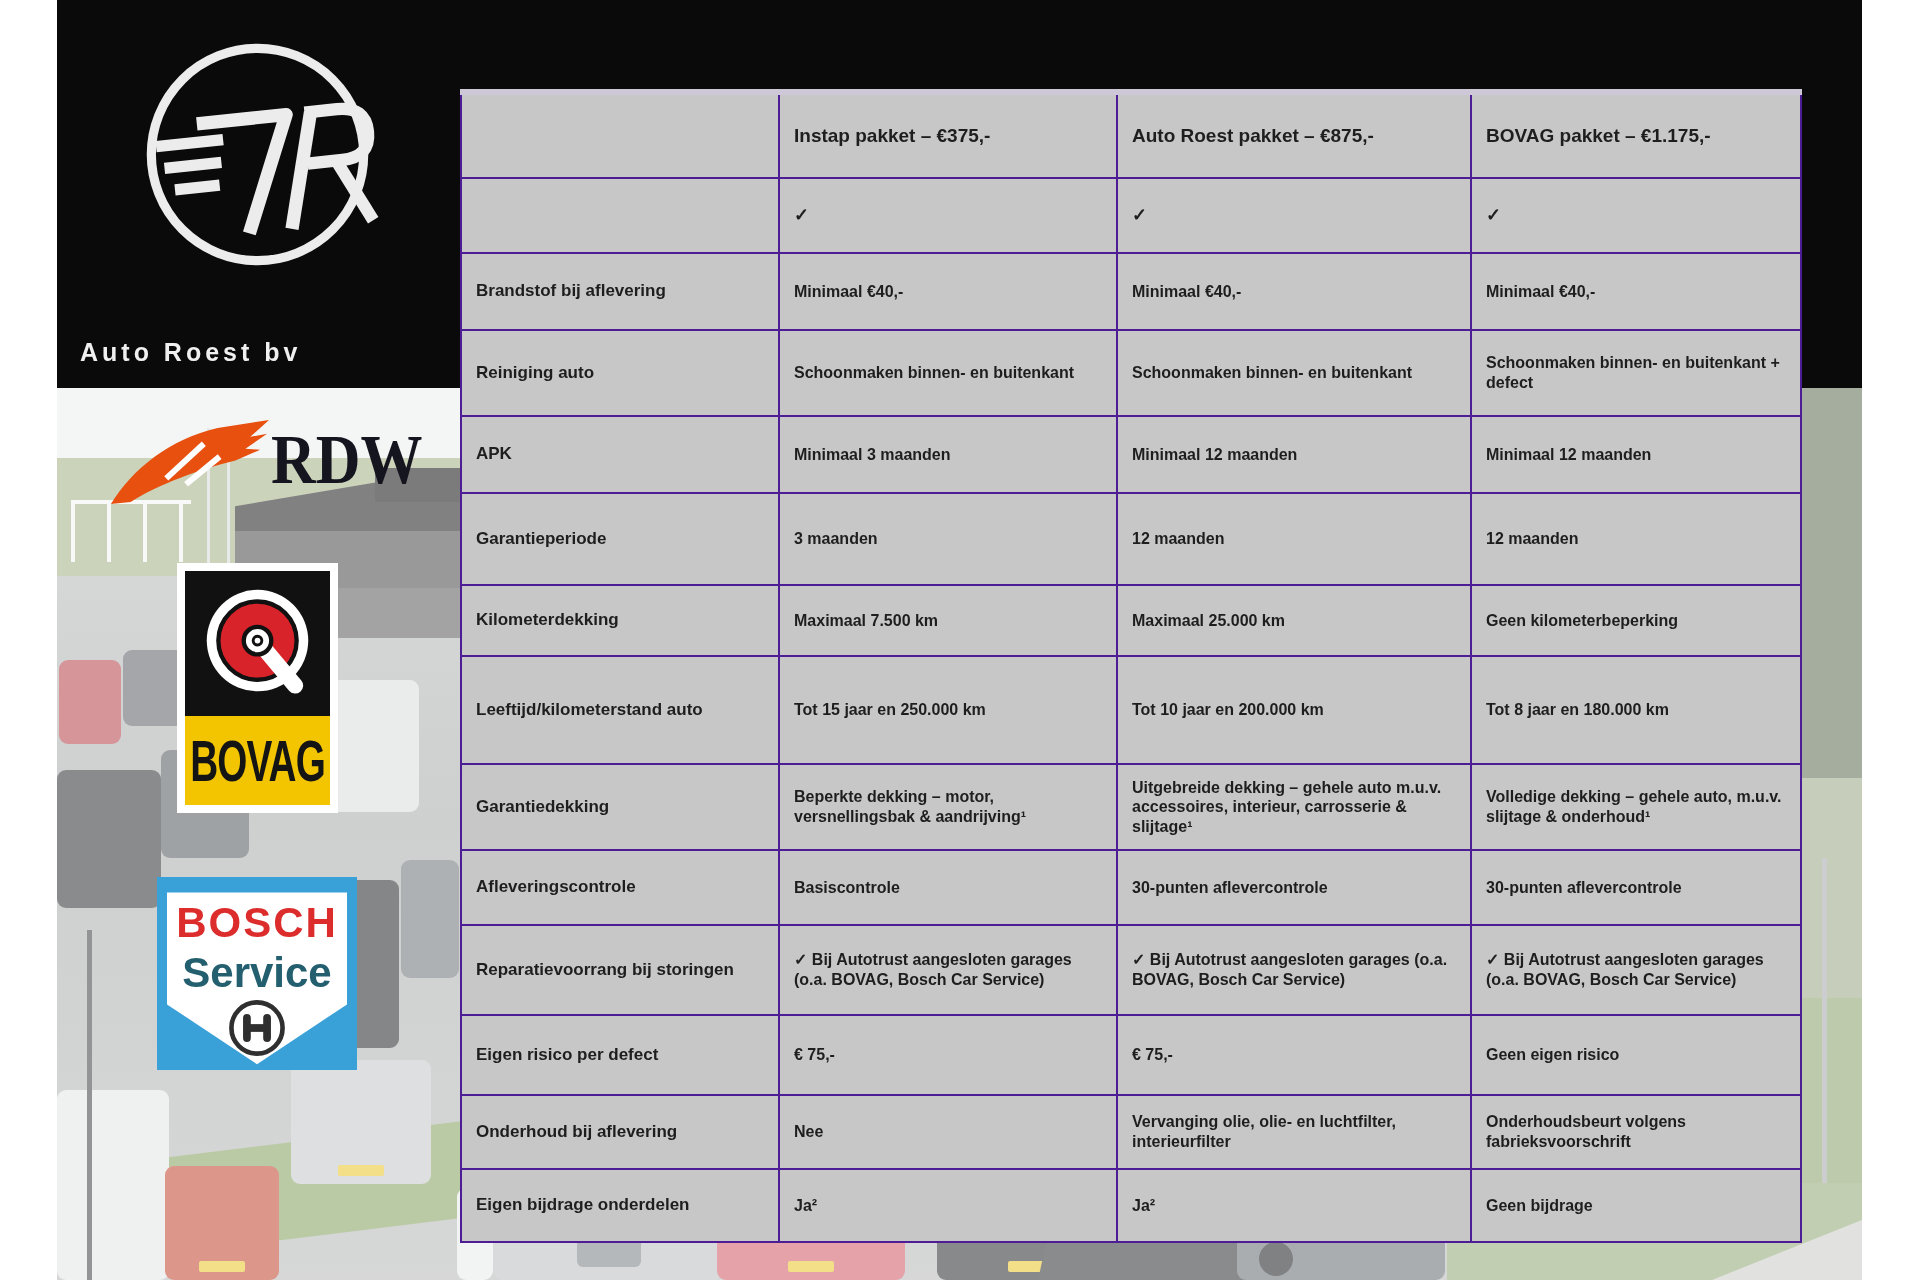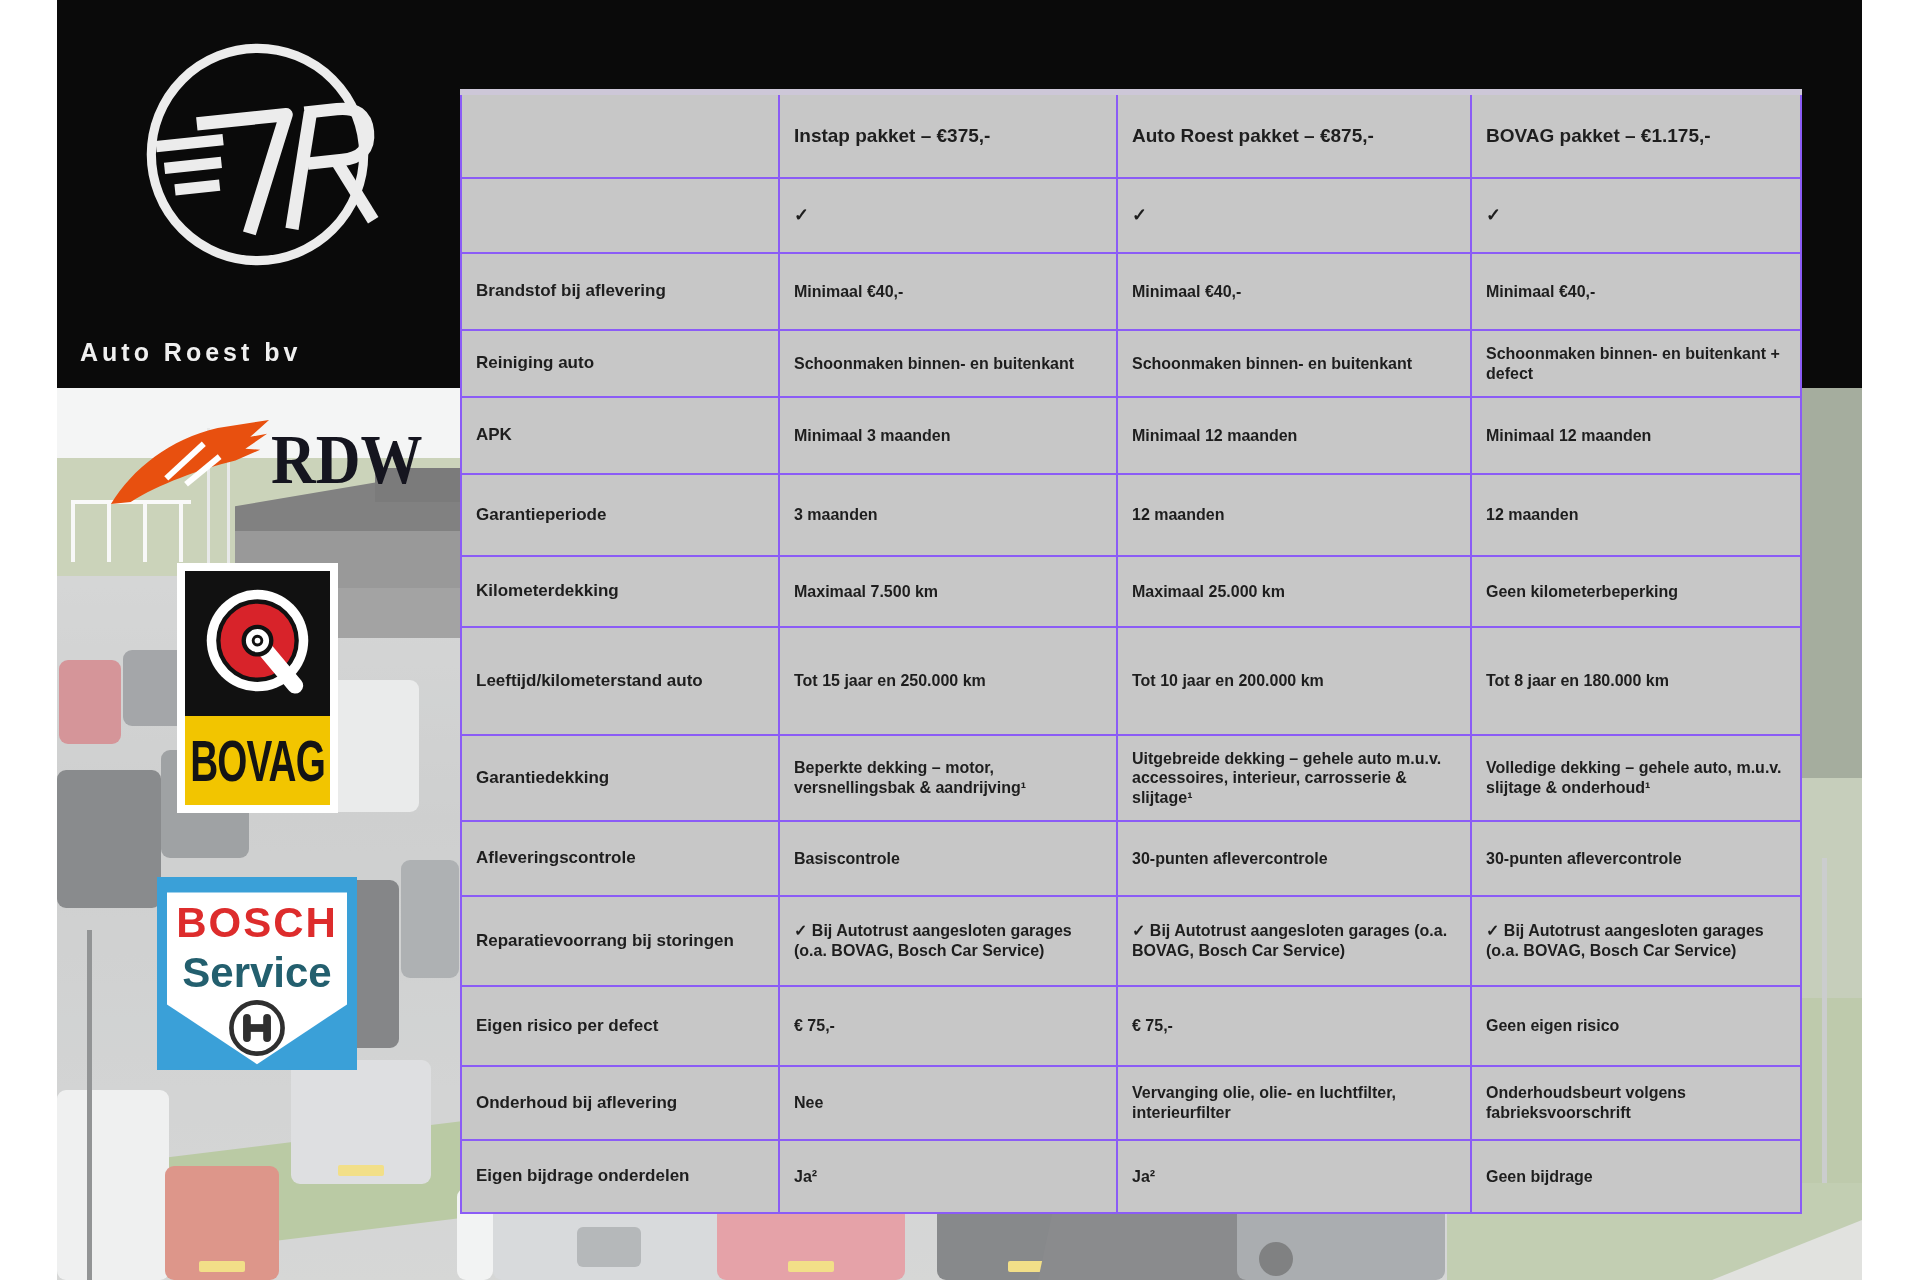--- a/index.html
+++ b/index.html
@@ -81,32 +81,32 @@
                 clip-path:polygon(5% 8%,95% 8%,95% 66%,50% 97%,5% 66%);}
   .bosch-line1{position:absolute;left:0;top:22px;width:100%;text-align:center;
                font-size:42px;font-weight:bold;letter-spacing:2px;color:#dd2c2c;}
   .bosch-line2{position:absolute;left:0;top:72px;width:100%;text-align:center;
                font-size:42px;font-weight:bold;color:#235f6e;}
   .bosch-arm{position:absolute;left:69px;top:120px;width:62px;height:62px;}
 
   
   .pakket-table{position:absolute;left:460px;top:89px;width:1340px;border-collapse:collapse;
                 table-layout:fixed;background:#c7c7c7;border:2px solid #4f4f4f;border-top:6px solid #cdc7d8;}
-  .pakket-table th,.pakket-table td{border:2px solid #8b5cf6;vertical-align:middle;
+  .pakket-table th,.pakket-table td{border:2px solid #4c1d95;vertical-align:middle;
                 text-align:left;padding:6px 10px 6px 14px;color:#1e1e1e;line-height:1.22;
                 font-weight:bold;overflow:hidden;}
   .pakket-table thead th{font-size:19px;height:70px;}
   .pakket-table tbody th{font-size:17px;}
   .pakket-table tbody td{font-size:16px;}
   .pakket-table tbody tr:nth-child(1) td{font-size:18px;}
   .pakket-table tbody tr:nth-child(1){height:75px;}
   .pakket-table tbody tr:nth-child(2){height:77px;}
-  .pakket-table tbody tr:nth-child(3){height:67px;}
+  .pakket-table tbody tr:nth-child(3){height:86px;}
   .pakket-table tbody tr:nth-child(4){height:77px;}
-  .pakket-table tbody tr:nth-child(5){height:82px;}
+  .pakket-table tbody tr:nth-child(5){height:92px;}
   .pakket-table tbody tr:nth-child(6){height:71px;}
   .pakket-table tbody tr:nth-child(7){height:108px;}
   .pakket-table tbody tr:nth-child(8){height:86px;}
   .pakket-table tbody tr:nth-child(9){height:75px;padding-left:28px;}
   .pakket-table tbody tr:nth-child(10){height:90px;}
   .pakket-table tbody tr:nth-child(11){height:80px;}
   .pakket-table tbody tr:nth-child(12){height:74px;}
   .pakket-table tbody tr:nth-child(13){height:73px;}
 </style>
 </head>

